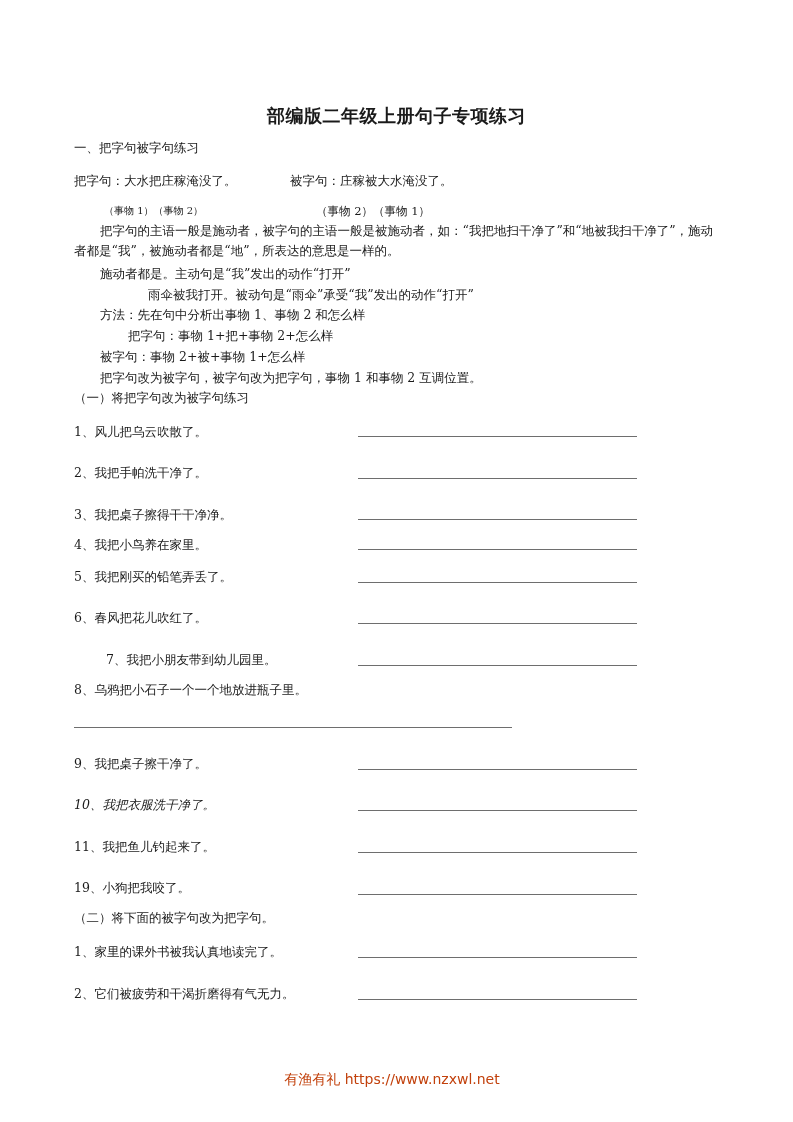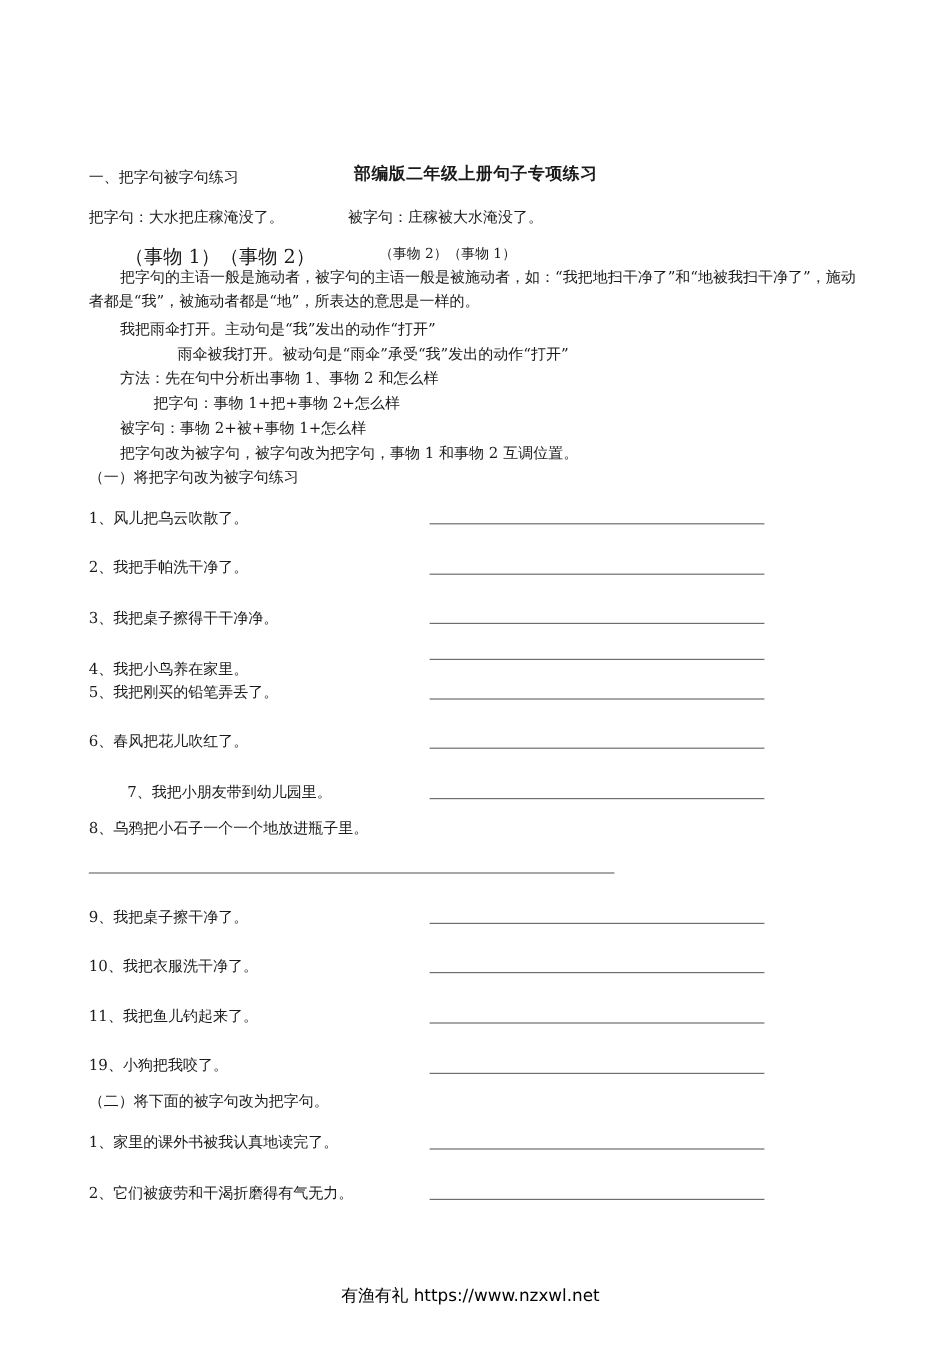--- a/index.html
+++ b/index.html
@@ -1,77 +1,77 @@
 <!DOCTYPE html>
 <html><head>
 <meta charset="utf-8">
 <style>
   html, body { margin: 0; padding: 0; background: #ffffff; }
   body { width: 793px; height: 1122px; position: relative; overflow: hidden;
          font-family: "DejaVu Serif", "Liberation Serif", serif; color: #1a1a1a; }
   .abs { position: absolute; white-space: nowrap; }
-  .title { left: 0; width: 793px; top: 104px; text-align: center; font-size: 14px; font-weight: bold;
-           font-family: "DejaVu Sans", "Liberation Sans", sans-serif; letter-spacing: 0.5px; margin-top: 32px; }
+  .title { left: 0; width: 793px; top: 104px; text-align: center; font-size: 18px; font-weight: bold;
+           font-family: "DejaVu Sans", "Liberation Sans", sans-serif; letter-spacing: 0.5px; }
   .t13 { font-size: 12.5px; }
   .line { position: absolute; height: 1.4px; background: #6e6e6e; }
-  .footer { left: 0; width: 784px; top: 1071px; text-align: center; font-size: 14px; color: #000000;
+  .footer { left: 0; width: 784px; top: 1071px; text-align: center; font-size: 14px; color: #c2410c;
             font-family: "DejaVu Sans", "Liberation Sans", sans-serif; }
   .para { position: absolute; left: 74px; width: 650px; font-size: 12.5px; line-height: 20px; text-indent: 26px; white-space: normal; }
 </style>
 </head>
 <body>
 
 <div class="abs title">部编版二年级上册句子专项练习</div>
 
 <div class="abs t13" style="left:74px;top:140px;">一、把字句被字句练习</div>
 
 <div class="abs t13" style="left:74px;top:173px;">把字句：大水把庄稼淹没了。</div>
 <div class="abs t13" style="left:290px;top:173px;">被字句：庄稼被大水淹没了。</div>
-<div class="abs" style="left:104px;top:204px;font-size:16px;">（事物 1）（事物 2）</div>
+<div class="abs" style="left:104px;top:204px;font-size:10px;">（事物 1）（事物 2）</div>
 <div class="abs" style="left:316px;top:204px;font-size:11.5px;">（事物 2）（事物 1）</div>
 
 <div class="para" style="top:221px;">把字句的主语一般是施动者，被字句的主语一般是被施动者，如：“我把地扫干净了”和“地被我扫干净了”，施动者都是“我”，被施动者都是“地”，所表达的意思是一样的。</div>
 
-<div class="abs t13" style="left:100px;top:266px;">我把雨伞打开。主动句是“我”发出的动作“打开”</div>
+<div class="abs t13" style="left:100px;top:266px;">施动者都是。主动句是“我”发出的动作“打开”</div>
 <div class="abs t13" style="left:100px;top:287px;margin-left:48px;">雨伞被我打开。被动句是“雨伞”承受“我”发出的动作“打开”</div>
 <div class="abs t13" style="left:100px;top:307px;">方法：先在句中分析出事物 1、事物 2 和怎么样</div>
 <div class="abs t13" style="left:100px;top:328px;margin-left:28px;">把字句：事物 1+把+事物 2+怎么样</div>
 <div class="abs t13" style="left:100px;top:349px;">被字句：事物 2+被+事物 1+怎么样</div>
 <div class="abs t13" style="left:100px;top:370px;">把字句改为被字句，被字句改为把字句，事物 1 和事物 2 互调位置。</div>
 
 <div class="abs t13" style="left:74px;top:390px;">（一）将把字句改为被字句练习</div>
 
 <div class="abs t13" style="left:74px;top:424px;">1、风儿把乌云吹散了。</div>
 <div class="line" style="left:358px;width:279px;top:436px;"></div>
 
 <div class="abs t13" style="left:74px;top:465px;">2、我把手帕洗干净了。</div>
 <div class="line" style="left:358px;width:279px;top:478px;"></div>
 
 <div class="abs t13" style="left:74px;top:507px;">3、我把桌子擦得干干净净。</div>
 <div class="line" style="left:358px;width:279px;top:519px;"></div>
 
-<div class="abs t13" style="left:74px;top:537px;margin-top:13px;">4、我把小鸟养在家里。</div>
+<div class="abs t13" style="left:74px;top:537px;">4、我把小鸟养在家里。</div>
 <div class="line" style="left:358px;width:279px;top:549px;"></div>
 
 <div class="abs t13" style="left:74px;top:569px;">5、我把刚买的铅笔弄丢了。</div>
 <div class="line" style="left:358px;width:279px;top:582px;"></div>
 
 <div class="abs t13" style="left:74px;top:610px;">6、春风把花儿吹红了。</div>
 <div class="line" style="left:358px;width:279px;top:623px;"></div>
 
 <div class="abs t13" style="left:74px;top:652px;margin-left:32px;">7、我把小朋友带到幼儿园里。</div>
 <div class="line" style="left:358px;width:279px;top:665px;"></div>
 
 <div class="abs t13" style="left:74px;top:682px;">8、乌鸦把小石子一个一个地放进瓶子里。</div>
 <div class="line" style="left:74px;width:438px;top:727px;"></div>
 
 <div class="abs t13" style="left:74px;top:756px;">9、我把桌子擦干净了。</div>
 <div class="line" style="left:358px;width:279px;top:769px;"></div>
 
-<div class="abs t13" style="left:74px;top:797px;">10、我把衣服洗干净了。</div>
+<div class="abs t13" style="left:74px;top:797px;font-style:italic;">10、我把衣服洗干净了。</div>
 <div class="line" style="left:358px;width:279px;top:810px;"></div>
 
 <div class="abs t13" style="left:74px;top:839px;">11、我把鱼儿钓起来了。</div>
 <div class="line" style="left:358px;width:279px;top:852px;"></div>
 
 <div class="abs t13" style="left:74px;top:880px;">19、小狗把我咬了。</div>
 <div class="line" style="left:358px;width:279px;top:894px;"></div>
 
 <div class="abs t13" style="left:74px;top:910px;">（二）将下面的被字句改为把字句。</div>
 

